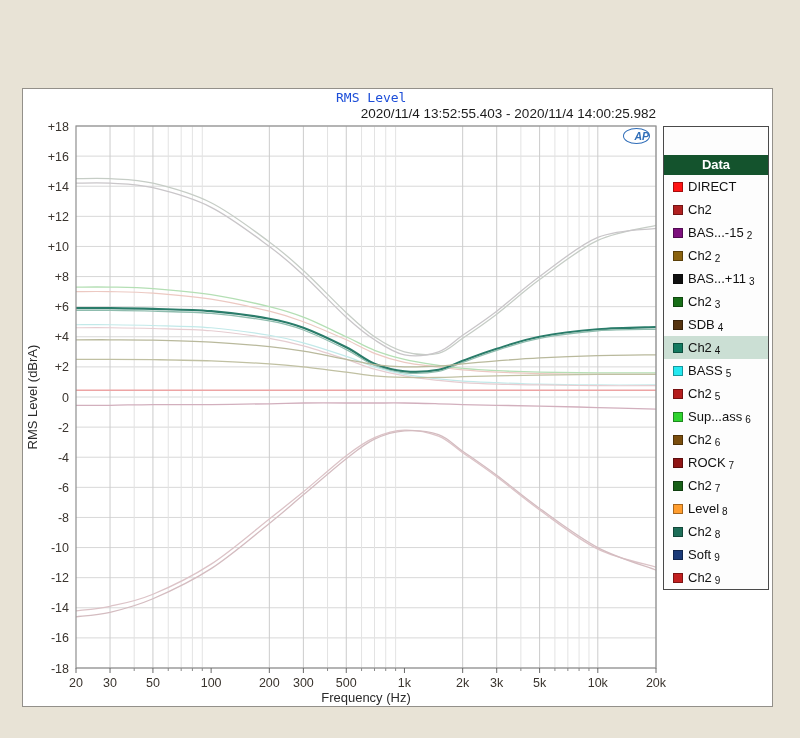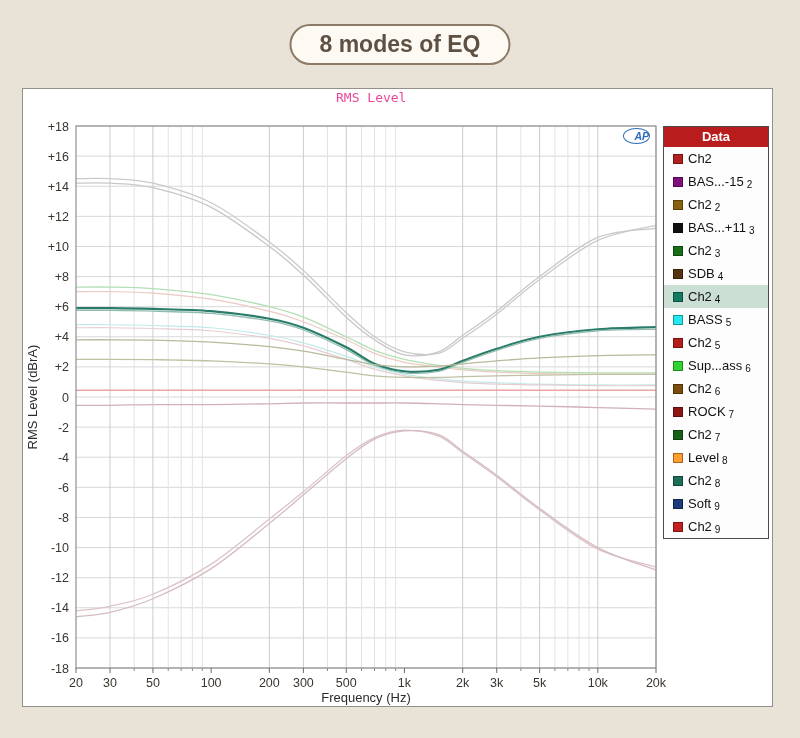--- a/index.html
+++ b/index.html
@@ -1,38 +1,38 @@
 <!DOCTYPE html>
 <html><head>
 <meta charset="utf-8">
 <style>
   html,body{margin:0;padding:0;}
   .page{position:relative;width:800px;height:738px;background:#e8e3d6;font-family:"Liberation Sans",sans-serif;overflow:hidden;}
   .badge{position:absolute;top:24px;left:50%;transform:translateX(-50%);background:#fcfaf3;border:2px solid #8b7a66;border-radius:22px;padding:5px 28px;font-size:23px;font-weight:600;color:#5e5144;white-space:nowrap;}
   .panel{position:absolute;left:22px;top:88px;width:751px;height:619px;background:#ffffff;border:1px solid #93908a;box-sizing:border-box;}
-  .chart-title{position:absolute;left:313px;top:1px;font-family:"DejaVu Sans Mono",monospace;font-size:13px;color:#ec4899;white-space:nowrap;}
+  .chart-title{position:absolute;left:313px;top:1px;font-family:"DejaVu Sans Mono",monospace;font-size:13px;color:#1d4ed8;white-space:nowrap;}
   .date-range{position:absolute;left:0;top:17px;width:633px;text-align:right;font-size:13.5px;color:#1c1c1c;white-space:nowrap;}
   .chart-svg{position:absolute;left:0;top:0;}
   .ap-logo{position:absolute;left:600px;top:39px;width:27px;height:16px;border:1.5px solid #2f6db8;border-radius:50%;text-align:right;font-style:italic;font-weight:bold;font-size:10.5px;line-height:15px;color:#2f6db8;box-sizing:border-box;background:#fff;}
   .legend{position:absolute;left:640px;top:37px;width:106px;background:#fdfdfd;border:1px solid #4a4a4a;box-sizing:border-box;}
   .legend-header{height:20px;line-height:20px;text-align:center;font-size:13px;font-weight:bold;color:#ffffff;}
   .legend-row{display:flex;align-items:center;height:23px;padding-left:9px;cursor:default;}
   .legend-swatch{width:10px;height:10px;flex:0 0 10px;border:1px solid rgba(0,0,0,0.35);box-sizing:border-box;}
   .legend-label{font-size:13px;color:#111;margin-left:5px;white-space:nowrap;}
   .legend-sub{font-size:10px;color:#111;position:relative;top:3px;margin-left:3px;}
   text{font-family:"Liberation Sans",sans-serif;}
 </style>
 </head>
 <body>
 
 <div class="page">
-  <div class="badge">8 modes of EQ</div>
 
   <div class="panel">
     <div class="chart-title">RMS Level</div>
+    <div class="date-range">2020/11/4 13:52:55.403 - 2020/11/4 14:00:25.982</div>
     <svg id="chart-svg" class="chart-svg" width="751" height="619" viewBox="0 0 751 619">
         <defs>
           <clipPath id="plotclip">
             <rect x="53" y="37" width="580" height="542"></rect>
           </clipPath>
         </defs>
         <line x1="53" y1="579" x2="633" y2="579" stroke="#d8d8d8" stroke-width="1"></line>
         <line x1="53" y1="548.8888888888889" x2="633" y2="548.8888888888889" stroke="#d8d8d8" stroke-width="1"></line>
         <line x1="53" y1="518.7777777777778" x2="633" y2="518.7777777777778" stroke="#d8d8d8" stroke-width="1"></line>
         <line x1="53" y1="488.6666666666667" x2="633" y2="488.6666666666667" stroke="#d8d8d8" stroke-width="1"></line>
@@ -149,21 +149,25 @@
         <line x1="497.8657991617031" y1="579" x2="497.8657991617031" y2="582" stroke="#8a8a8a" stroke-width="1"></line>
         <line x1="531.9101092458014" y1="579" x2="531.9101092458014" y2="582" stroke="#8a8a8a" stroke-width="1"></line>
         <line x1="544.8531552410533" y1="579" x2="544.8531552410533" y2="582" stroke="#8a8a8a" stroke-width="1"></line>
         <line x1="556.0649316567394" y1="579" x2="556.0649316567394" y2="582" stroke="#8a8a8a" stroke-width="1"></line>
         <line x1="565.9544193298998" y1="579" x2="565.9544193298998" y2="582" stroke="#8a8a8a" stroke-width="1"></line>
         <text x="343" y="613" text-anchor="middle" font-size="13" fill="#2b2b2b">Frequency (Hz)</text>
         <text x="14" y="308" text-anchor="middle" font-size="13" fill="#2b2b2b" transform="rotate(-90 14 308)">RMS Level (dBrA)</text>
       </svg>
     <div class="ap-logo">AP</div>
     <div class="legend" id="legend">
-      <div class="legend-header" id="legend-header" style="background: #b91c1c;">Data</div>
+      <div class="legend-header" id="legend-header" style="background: #14532d; margin-top: 28px;">Data</div>
+    <div class="legend-row">
+          <span class="legend-swatch" style="background: rgb(255, 20, 20);"></span>
+          <span class="legend-label">DIRECT</span>
+        </div>
         <div class="legend-row">
           <span class="legend-swatch" style="background: rgb(176, 32, 32);"></span>
           <span class="legend-label">Ch2</span>
         </div>
         <div class="legend-row">
           <span class="legend-swatch" style="background: rgb(125, 16, 125);"></span>
           <span class="legend-label">BAS...-15</span>
           <span class="legend-sub">2</span>
         </div>
         <div class="legend-row">

